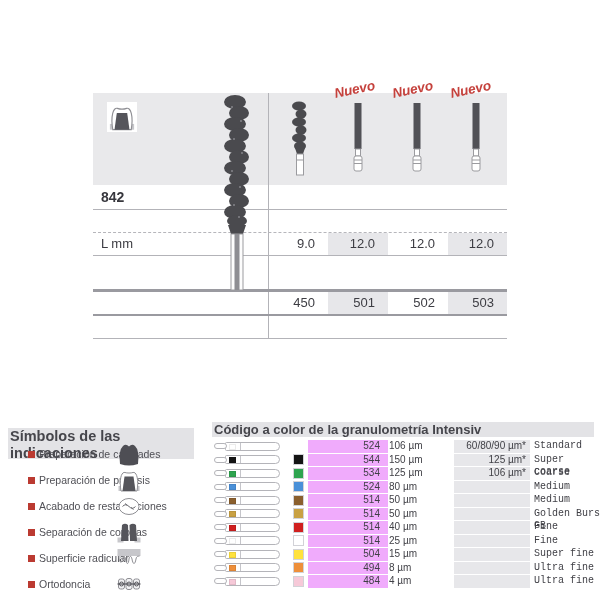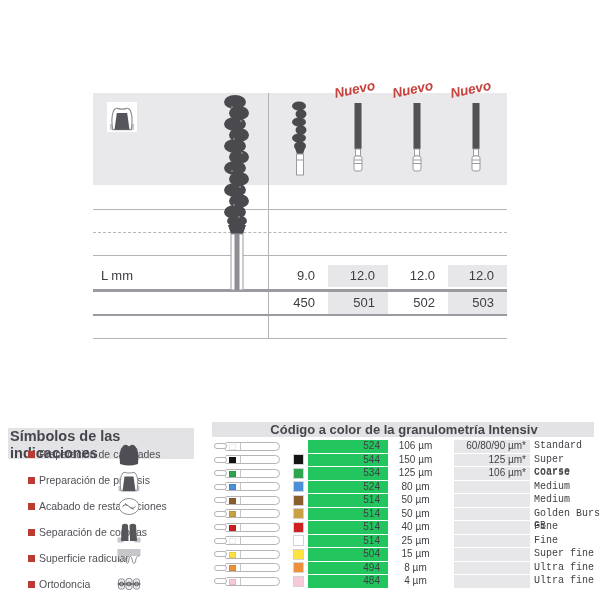--- a/index.html
+++ b/index.html
@@ -29,25 +29,25 @@
   #symbols{position:absolute;left:8px;top:421px;width:200px;}
   .sec-title{background:#e3e3e6;color:#45454b;font-weight:bold;}
   #symbols .sec-title{position:absolute;left:0;top:0;width:184px;height:31px;font-size:14.5px;line-height:17px;padding-left:2px;margin-top:7px;}
   .sym-item{position:absolute;left:0;width:200px;height:26px;}
   .sym-bullet{position:absolute;left:20px;top:10px;width:7px;height:7px;}
   .sym-label{position:absolute;left:31px;top:0;height:26px;line-height:26px;font-size:10.5px;color:#4f4f55;}
   .sym-icon{position:absolute;left:108px;top:0;width:26px;height:26px;}
 
   
   #grit{position:absolute;left:212px;top:420px;width:388px;}
-  #grit .sec-title{position:absolute;left:0;top:2px;width:380px;height:15px;font-size:13px;line-height:15px;padding-left:2px;text-align:center;}
+  #grit .sec-title{position:absolute;left:0;top:2px;width:380px;height:15px;font-size:13px;line-height:15px;padding-left:2px;}
   .grow{position:absolute;left:0;width:388px;height:12.5px;font-size:10px;line-height:12.5px;color:#3f3f45;}
   .g-cell{position:absolute;top:0;bottom:0;box-sizing:border-box;}
-  .g-code{left:96px;width:80px;background:#22c55e;text-align:right;padding-right:8px;}
-  .g-size{left:177px;width:64px;text-align:center;padding-right:11px;}
+  .g-code{left:96px;width:80px;background:#f0abfc;text-align:right;padding-right:8px;}
+  .g-size{left:177px;width:64px;text-align:left;padding-right:11px;}
   .g-extra{left:242px;width:76px;background:#e7e7ea;text-align:right;padding-right:4px;}
   .g-name{left:320px;width:68px;padding-left:2px;font-family:Liberation Mono, monospace;}
   .g-square{position:absolute;left:81px;top:0.5px;width:11px;height:11px;border:1px solid #d2d2d7;box-sizing:border-box;}
   .g-icon{position:absolute;left:2px;top:1.5px;width:70px;height:10px;}
   .gi-body{position:absolute;left:11px;top:0;width:55px;height:9px;border:1px solid #b4b4b9;
            border-radius:2px 6px 6px 2px;background:#fff;box-sizing:border-box;}
   .gi-tip{position:absolute;left:0;top:1.5px;width:13px;height:6px;border:1px solid #b4b4b9;
           border-radius:3px;background:#fff;box-sizing:border-box;}
   .gi-line{position:absolute;left:26px;top:1px;width:1px;height:7px;background:#c5c5ca;}
   .gi-band{position:absolute;left:15px;top:2px;width:7px;height:6px;border:1px solid rgba(0,0,0,0.08);box-sizing:border-box;}
@@ -104,25 +104,28 @@
           <line x1="3" y1="60.5" x2="11" y2="60.5" stroke="#9b9b9f"></line>
       </svg>
     </div>
 
     <span class="nuevo" style="left:243px;">Nuevo</span>
     <span class="nuevo" style="left:301px;">Nuevo</span>
     <span class="nuevo" style="left:359px;">Nuevo</span>
 
     <div class="vdiv"></div>
 
+    <div class="trow" style="top:92px;height:24px;line-height:24px;">
+      <span class="lbl bold">842</span>
+    </div>
     <div class="hline" style="top:116px;"></div>
 
     <div class="dashline" style="top:139px;"></div>
 
-    <div class="trow" style="top:140px;height:22px;line-height:22px;margin-top:32px;">
+    <div class="trow" style="top:140px;height:22px;line-height:22px;">
       <span class="lbl">L mm</span>
       <div class="cell c0">9.0</div>
       <div class="cell c1 g">12.0</div>
       <div class="cell c2">12.0</div>
       <div class="cell c3 g">12.0</div>
     </div>
     <div class="hline" style="top:162px;"></div>
 
     <div class="thick" style="top:196px;height:3px;"></div>
 

